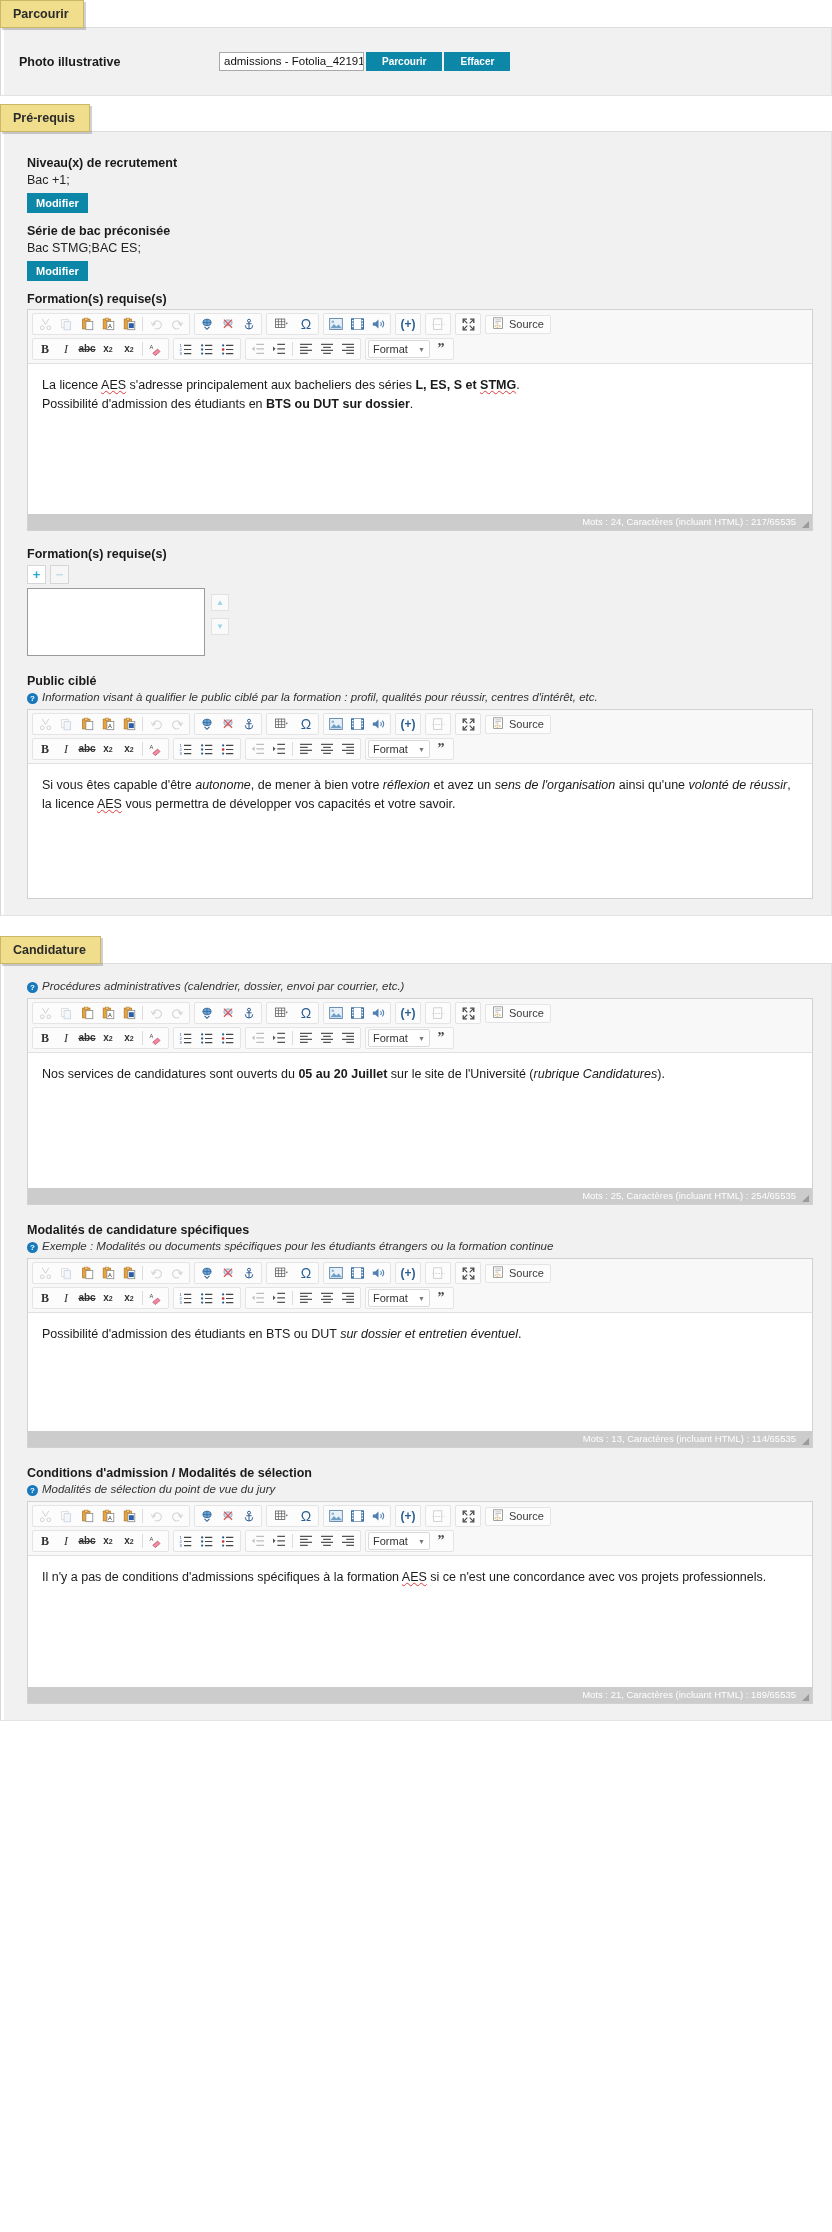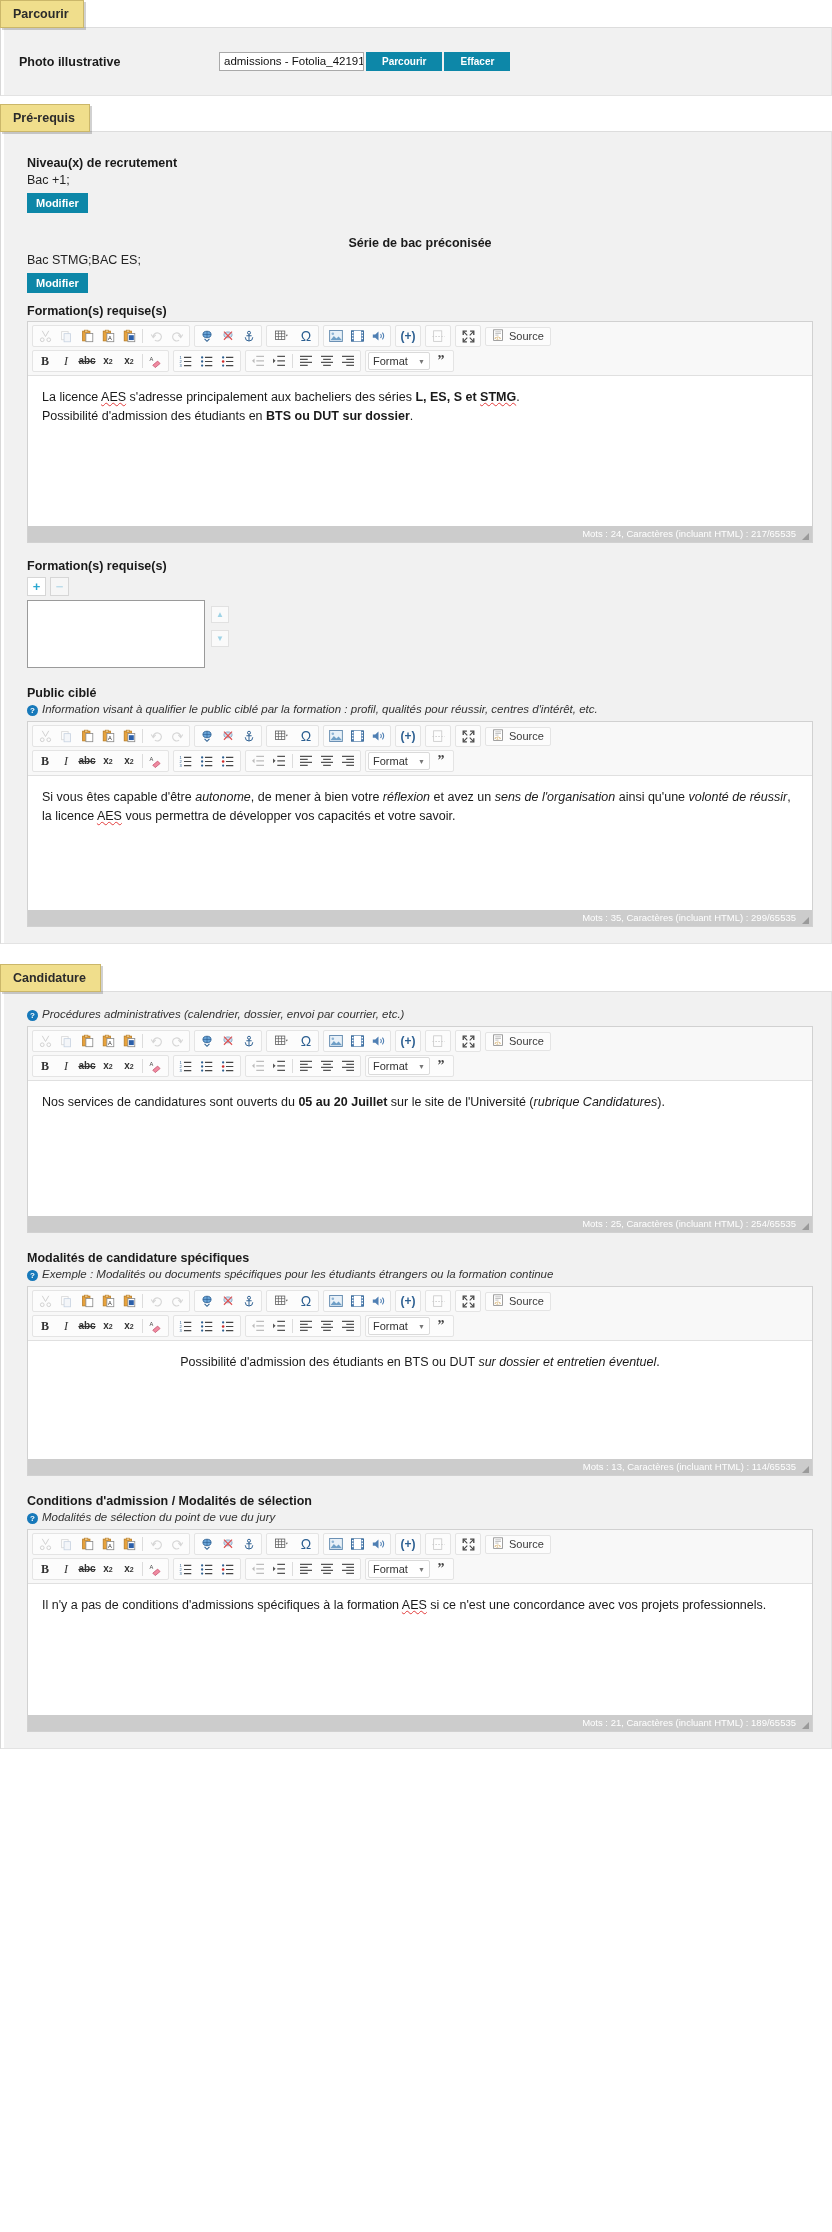--- a/index.html
+++ b/index.html
@@ -198,21 +198,21 @@
 <div class="section" style="margin-top:8px;">
   <div class="section-legend">Pré-requis</div>
   <div class="section-body">
     <div class="left-rail"></div>
 
     <div style="padding-left:8px;">
       <div class="field-label" style="margin-top:10px;">Niveau(x) de recrutement</div>
       <div class="field-value">Bac +1;</div>
       <button class="btn-modifier">Modifier</button>
 
-      <div class="field-label" style="margin-top:21px;text-align:center;">Série de bac préconisée</div>
+      <div class="field-label" style="margin-top:9px;">Série de bac préconisée</div>
       <div class="field-value">Bac STMG;BAC ES;</div>
       <button class="btn-modifier">Modifier</button>
 
       
       <div class="field-label" style="margin-top:9px;">Formation(s) requise(s)</div>
 
       <div class="cke">
         <div class="cke-toolbox">
 
           <div class="cke-row">
@@ -694,24 +694,20 @@
               </div>
               <div class="cke-btn" style="color:#444;font-size:14px;font-weight:bold;font-family:'Liberation Serif',serif;">”</div>
             </div>
           </div>
         </div>
 
         <div class="cke-content" style="height:134px;">
           <p><span>Si vous êtes capable d'être </span><i>autonome</i><span>, de mener à bien votre </span><i>réflexion</i><span> et avez un </span><i>sens de l'organisation</i><span> ainsi qu'une </span><i>volonté de réussir</i><span>,</span></p>
           <p><span>la licence </span><span class="sp-wavy">AES</span><span> vous permettra de développer vos capacités et votre savoir.</span></p>
         </div>
-        <div class="cke-status">
-          <span>Mots : 35, Caractères (incluant HTML) : 299/65535</span>
-          <span class="cke-grip"></span>
-        </div>
       </div>
     </div>
   </div>
 </div>
 
 <div class="gap"></div>
 
 <div class="section">
   <div class="section-legend">Candidature</div>
   <div class="section-body">
@@ -1173,21 +1169,21 @@
             <div class="cke-group">
               <div class="cke-combo">
                 <span>Format</span>
                 <span class="caret">▼</span>
               </div>
               <div class="cke-btn" style="color:#444;font-size:14px;font-weight:bold;font-family:'Liberation Serif',serif;">”</div>
             </div>
           </div>
         </div>
 
-        <div class="cke-content" style="height:118px;text-align:center;">
+        <div class="cke-content" style="height:118px;">
           <p><span>Possibilité d'admission des étudiants en BTS ou DUT </span><i>sur dossier et entretien éventuel</i><span>.</span></p>
         </div>
         <div class="cke-status">
           <span>Mots : 13, Caractères (incluant HTML) : 114/65535</span>
           <span class="cke-grip"></span>
         </div>
       </div>
 
       <div class="field-label" style="margin-top:18px;">Conditions d'admission / Modalités de sélection</div>
       <div class="help-line">

